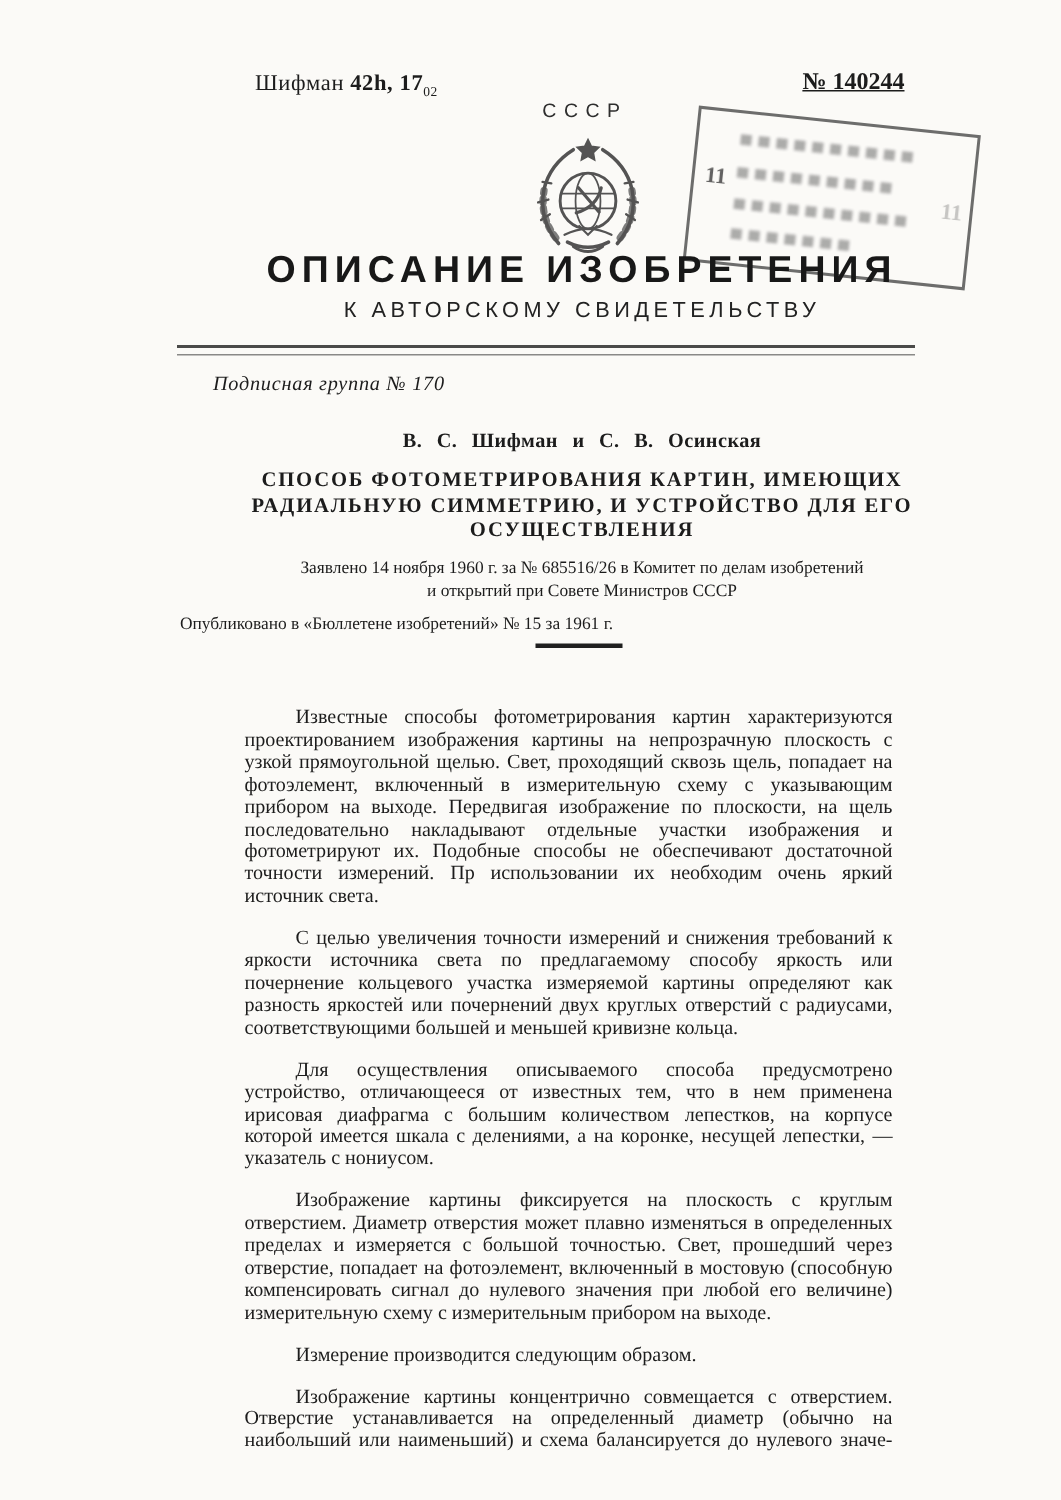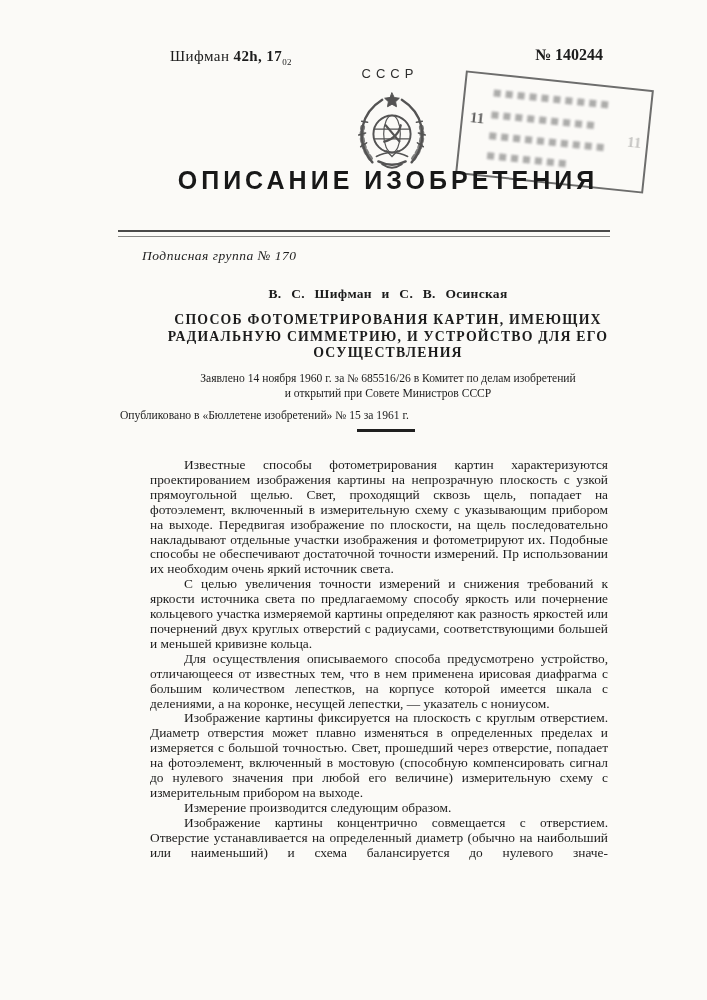--- a/index.html
+++ b/index.html
@@ -4,21 +4,21 @@
 <style>
   :root { --paper:#fbfaf7; --ink:#1c1c1c; }
   html,body { margin:0; padding:0; }
   body { background:var(--paper); font-family:"Liberation Serif", serif; color:var(--ink); }
   .page { position:relative; width:707px; height:1000px; background:var(--paper); overflow:hidden; }
 
   
   .class-line { position:absolute; left:170px; top:48px; font-size:15px; letter-spacing:.4px; }
   .class-line b { font-weight:700;text-align:right; }
   .class-line sub { font-size:9px; }
-  .doc-number { position:absolute; right:104px; top:46px; font-size:16px; font-weight:700; }
+  .doc-number { position:absolute; right:104px; top:46px; font-size:16px; font-weight:700;text-decoration:underline; }
   .country { position:absolute; left:340px; top:66px; width:100px; text-align:center;
              font-family:"Liberation Sans", sans-serif; font-size:13px; letter-spacing:5px; color:#2e2e2e; }
 
   
   .emblem { position:absolute; left:342px; top:90px; width:100px; height:88px; opacity:.88; filter:blur(.2px); }
 
   
   .stamp { position:absolute; left:460px; top:80px; width:185px; height:100px;
            border:2px solid #4a4a4a; transform:rotate(6deg); opacity:.8; }
   .stamp-row { position:absolute; left:28px; height:7px; filter:blur(1px); opacity:.45;
@@ -45,21 +45,21 @@
                      white-space:pre-line; }
 
   .filing { position:absolute; left:120px; top:372px; width:536px; text-align:center;
             font-size:11.6px; line-height:14.5px; white-space:pre-line; }
   .published { position:absolute; left:120px; top:409px; width:536px; font-size:11.6px; }
   .short-bar { position:absolute; left:357px; top:429px; width:58px; height:3px; background:#1f1f1f; filter:blur(.3px); }
 
   
   .body-text { position:absolute; left:150px; top:458px; width:458px;
                font-size:13.4px; line-height:14.9px; text-align:justify; }
-  .body-text p { margin:0; text-indent:34px; }
+  .body-text p { margin:13px; text-indent:34px; }
   .body-text p.justify-last { text-align-last:justify; }
 </style>
 </head>
 <body>
 
 <div class="page">
 
   <div class="class-line">
     <span>Шифман</span>
     <b>42h, 17</b><sub>02</sub>
@@ -92,20 +92,21 @@
   <div class="stamp">
     <div class="stamp-row" style="top:14px; width:120px;"></div>
     <div class="stamp-row" style="top:36px; width:105px;"></div>
     <div class="stamp-row" style="top:57px; width:118px;"></div>
     <div class="stamp-row" style="top:77px; width:80px;"></div>
     <div class="stamp-num">11</div>
     <div class="stamp-num faint">11</div>
   </div>
 
   <div class="doc-title">ОПИСАНИЕ ИЗОБРЕТЕНИЯ</div>
+  <div class="doc-subtitle">К АВТОРСКОМУ СВИДЕТЕЛЬСТВУ</div>
   <div class="double-rule"></div>
 
   <div class="subscription">Подписная группа № 170</div>
 
   <div class="authors">В. С. Шифман и С. В. Осинская</div>
 
   <div class="invention-title">СПОСОБ ФОТОМЕТРИРОВАНИЯ КАРТИН, ИМЕЮЩИХ
 РАДИАЛЬНУЮ СИММЕТРИЮ, И УСТРОЙСТВО ДЛЯ ЕГО
 ОСУЩЕСТВЛЕНИЯ</div>
 

